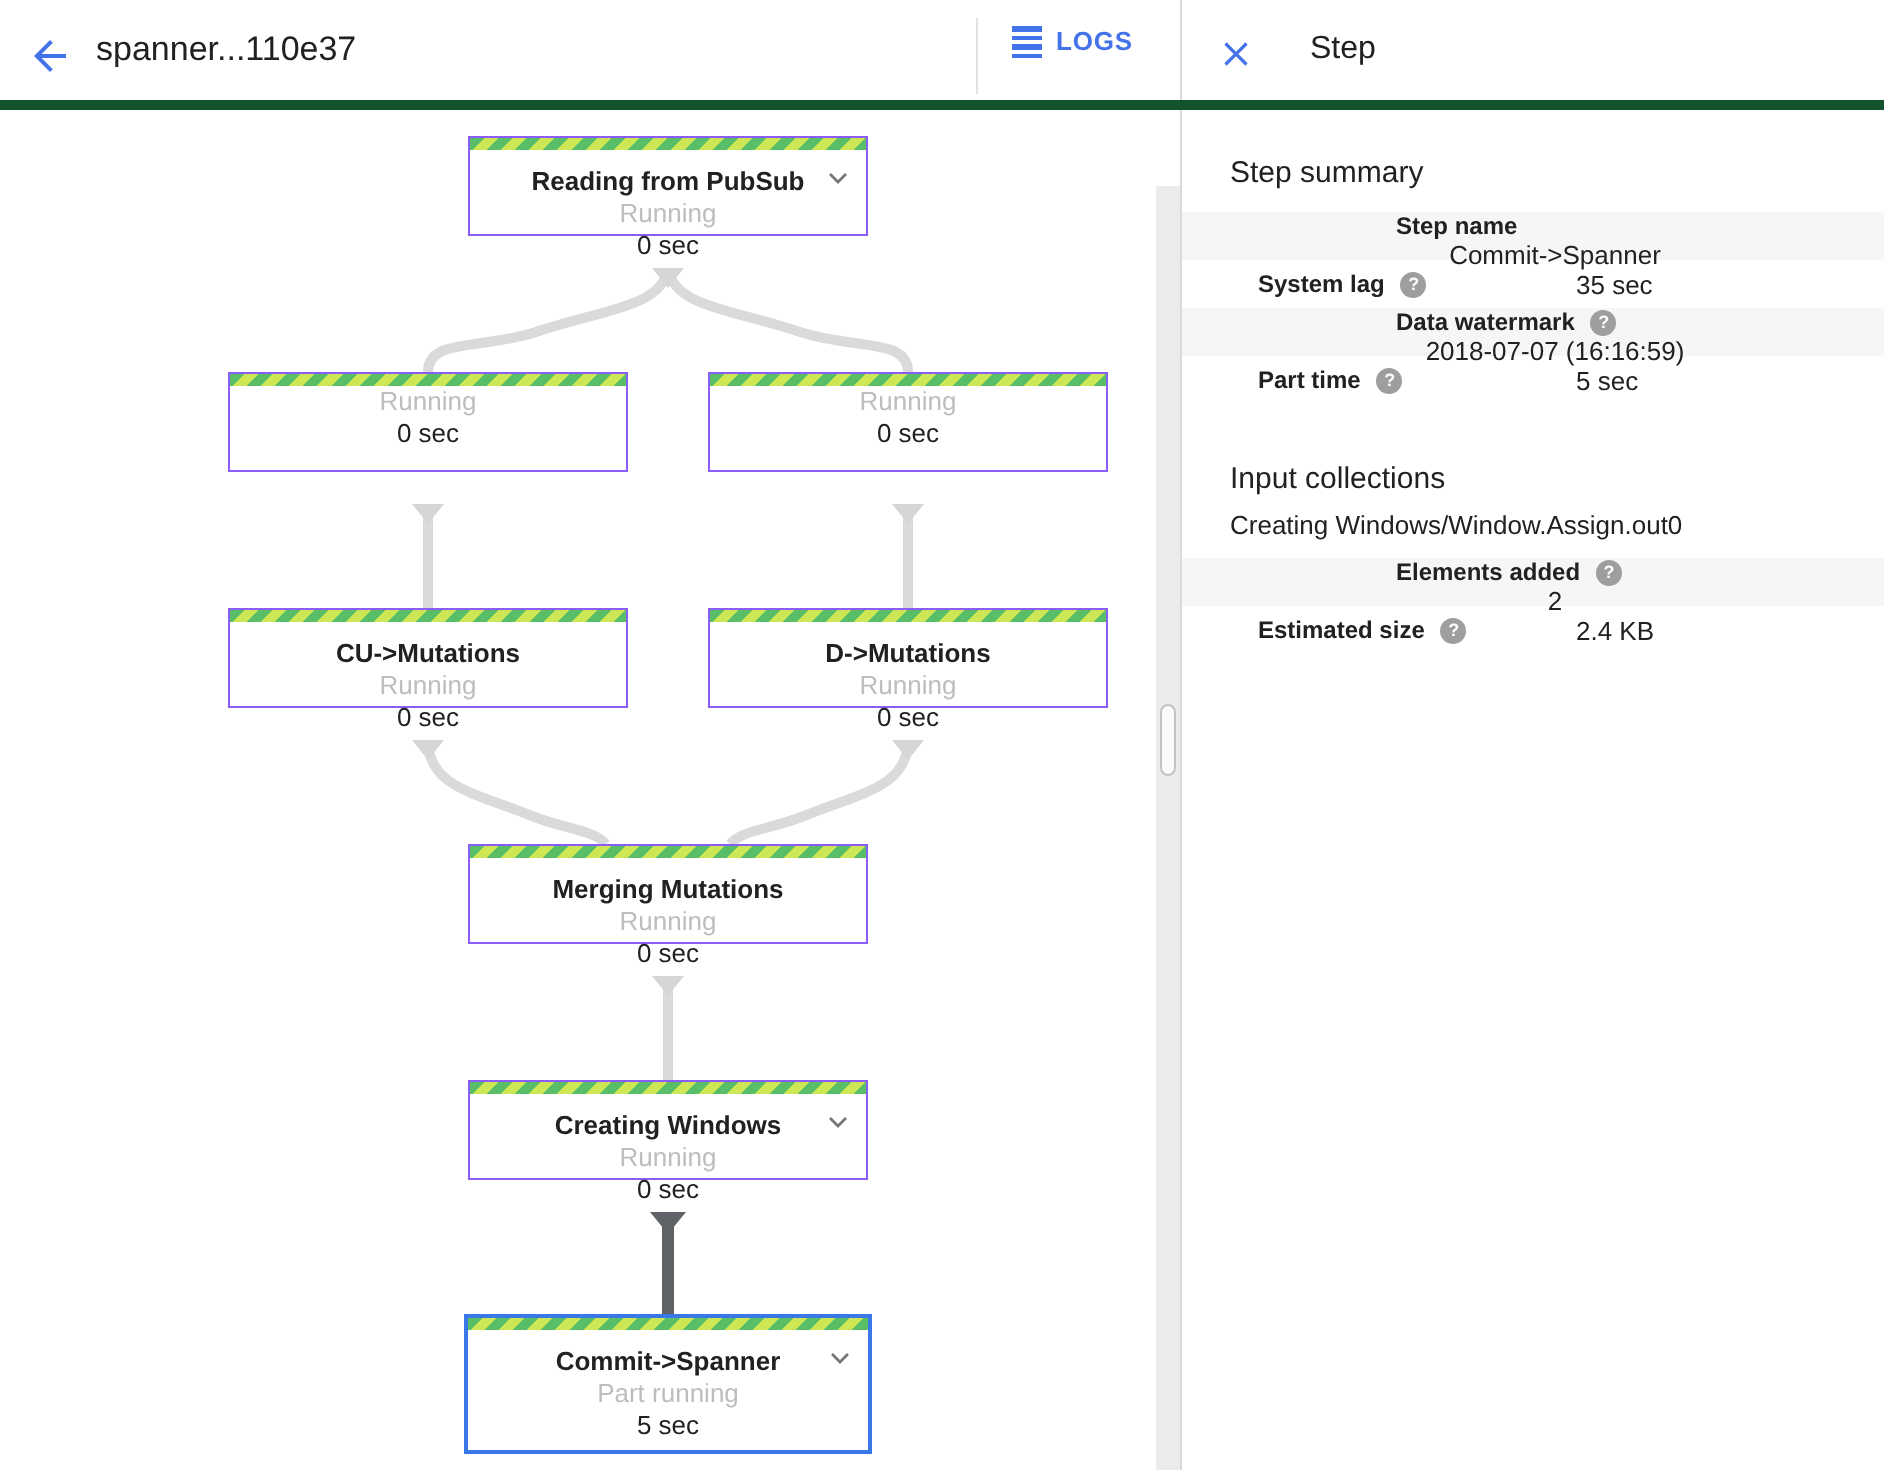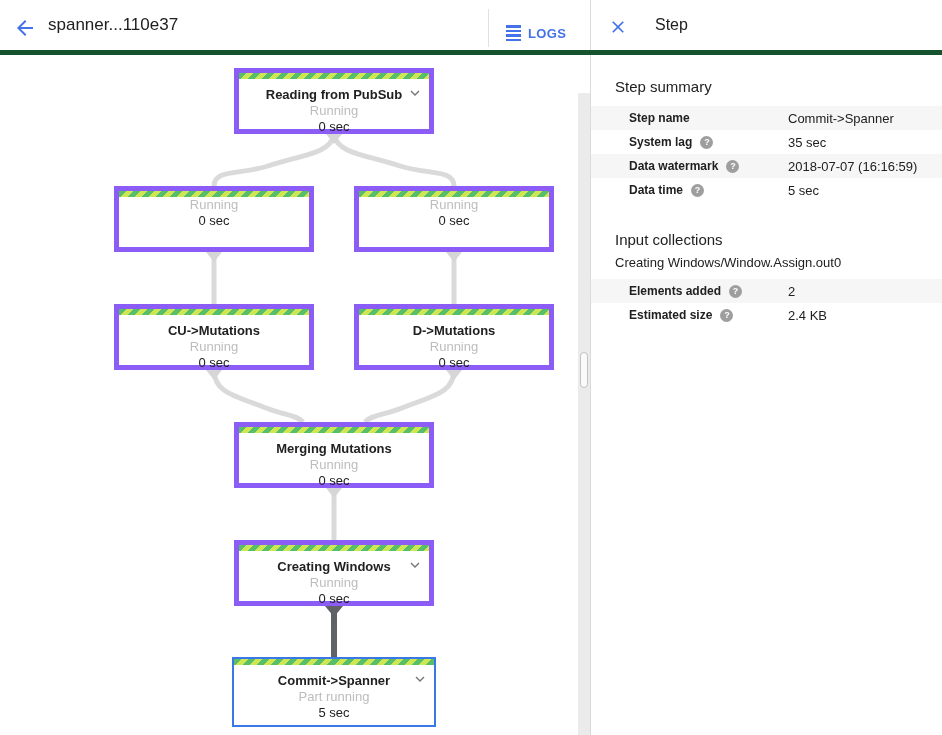--- a/index.html
+++ b/index.html
@@ -8,21 +8,21 @@
 
   
   .header { position:absolute; top:0; left:0; width:942px; height:55px;
     border-bottom:5px solid #14532d; display:flex; background:#fff; z-index:5; }
   .header-left { width:590px; position:relative; display:flex; align-items:center; }
   .back-btn { position:absolute; left:13px; top:16px; width:24px; height:24px;
     border:none; background:none; cursor:pointer; padding:0; }
   .job-title { margin-left:48px; font-size:17px; color:#212121; }
   .hdr-divider { position:absolute; left:488px; top:9px; height:38px; width:1px; background:#e0e0e0; }
   .logs-btn { position:absolute; left:506px; top:13px; height:28px; display:flex;
-    align-items:flex-end; gap:7px; border:none; background:none; cursor:pointer;
+    align-items:flex-start; gap:7px; border:none; background:none; cursor:pointer;
     color:#4472e8; font-size:13px; font-weight:bold; letter-spacing:.4px; }
   .logs-icon { display:inline-flex; flex-direction:column; gap:2px; }
   .logs-icon i { display:block; width:15px; height:2.5px; background:#4472e8; }
   .header-right { flex:1; position:relative; display:flex; align-items:center;
     border-left:1px solid #dadada; }
   .close-btn { position:absolute; left:17px; top:17px; width:20px; height:20px;
     border:none; background:none; cursor:pointer; padding:0; }
   .panel-title { margin-left:64px; font-size:16px; color:#212121; }
 
   
@@ -30,38 +30,38 @@
   .graph-pane { position:relative; width:578px; height:680px; background:#fff; overflow:hidden; }
   .graph-svg { position:absolute; top:0; left:0; }
 
   
   .splitter { position:relative; width:12px; height:680px; }
   .splitter-track { position:absolute; top:38px; bottom:0; left:0; width:12px; background:#ebebeb; }
   .splitter-thumb { position:absolute; left:2px; top:297px; width:8px; height:36px;
     background:#fafafa; border:1px solid #c2c2c2; border-radius:4px; cursor:row-resize; }
 
   
-  .node { position:absolute; width:200px; height:66px; background:#fff;
-    border:5px solid #8b5cf6; cursor:pointer; text-align:center; }
+  .node { position:absolute; width:200px; height:50px; background:#fff;
+    border:1px solid #8b5cf6; cursor:pointer; text-align:center; }
   .node.selected { border:2px solid #3b78e7; }
   .stripe { height:6px; width:100%;
     background:repeating-linear-gradient(135deg,#58be68 0 5px,#cde653 5px 10px); }
   .node.selected .stripe { height:6px; }
   .node-title { margin-top:8px; font-size:13px; font-weight:bold; color:#212121; line-height:16px; }
   .node-status { font-size:13px; color:#bdbdbd; line-height:16px; }
   .node-time { font-size:13px; color:#212121; line-height:16px; }
   .chev { position:absolute; right:6px; top:12px; width:16px; height:16px; cursor:pointer; }
 
   
   .side-panel { flex:1; border-left:1px solid #dadada; background:#fff; overflow:hidden; }
   .section-heading { font-size:15px; font-weight:400; color:#212121; margin:23px 0 11px 24px; }
   .section-heading.second { margin-top:29px; margin-bottom:7px; }
   .collection-name { font-size:13px; color:#212121; margin:0 0 9px 24px; }
   .kv-row { display:flex; align-items:center; height:24px; padding-left:38px; padding-right:16px; }
-  .kv-row.alt { background:#f6f6f6; }
+  .kv-row.alt { background:#f6f6f6;flex-direction:column; }
   .kv-label-cell { width:159px; flex:none; display:flex; align-items:center; }
   .kv-label { font-size:12px; font-weight:bold; color:#212121; }
   .help-icon { display:inline-block; width:13px; height:13px; margin-left:8px;
     border-radius:50%; background:#9e9e9e; color:#fff; font-size:9px; font-weight:bold;
     line-height:13px; text-align:center; cursor:pointer; }
   .kv-value { font-size:13px; color:#212121; white-space:nowrap; }
 </style>
 </head>
 <body>
 
@@ -207,21 +207,21 @@
     </div>
     <div class="kv-row alt">
       <span class="kv-label-cell">
         <span class="kv-label">Data watermark</span>
         <span class="help-icon">?</span>
       </span>
       <span class="kv-value">2018-07-07 (16:16:59)</span>
     </div>
     <div class="kv-row">
       <span class="kv-label-cell">
-        <span class="kv-label">Data time</span>
+        <span class="kv-label">Part time</span>
         <span class="help-icon">?</span>
       </span>
       <span class="kv-value">5 sec</span>
     </div>
 
     <div class="section-heading second">Input collections</div>
     <div class="collection-name">Creating Windows/Window.Assign.out0</div>
 
     <div class="kv-row alt">
       <span class="kv-label-cell">

